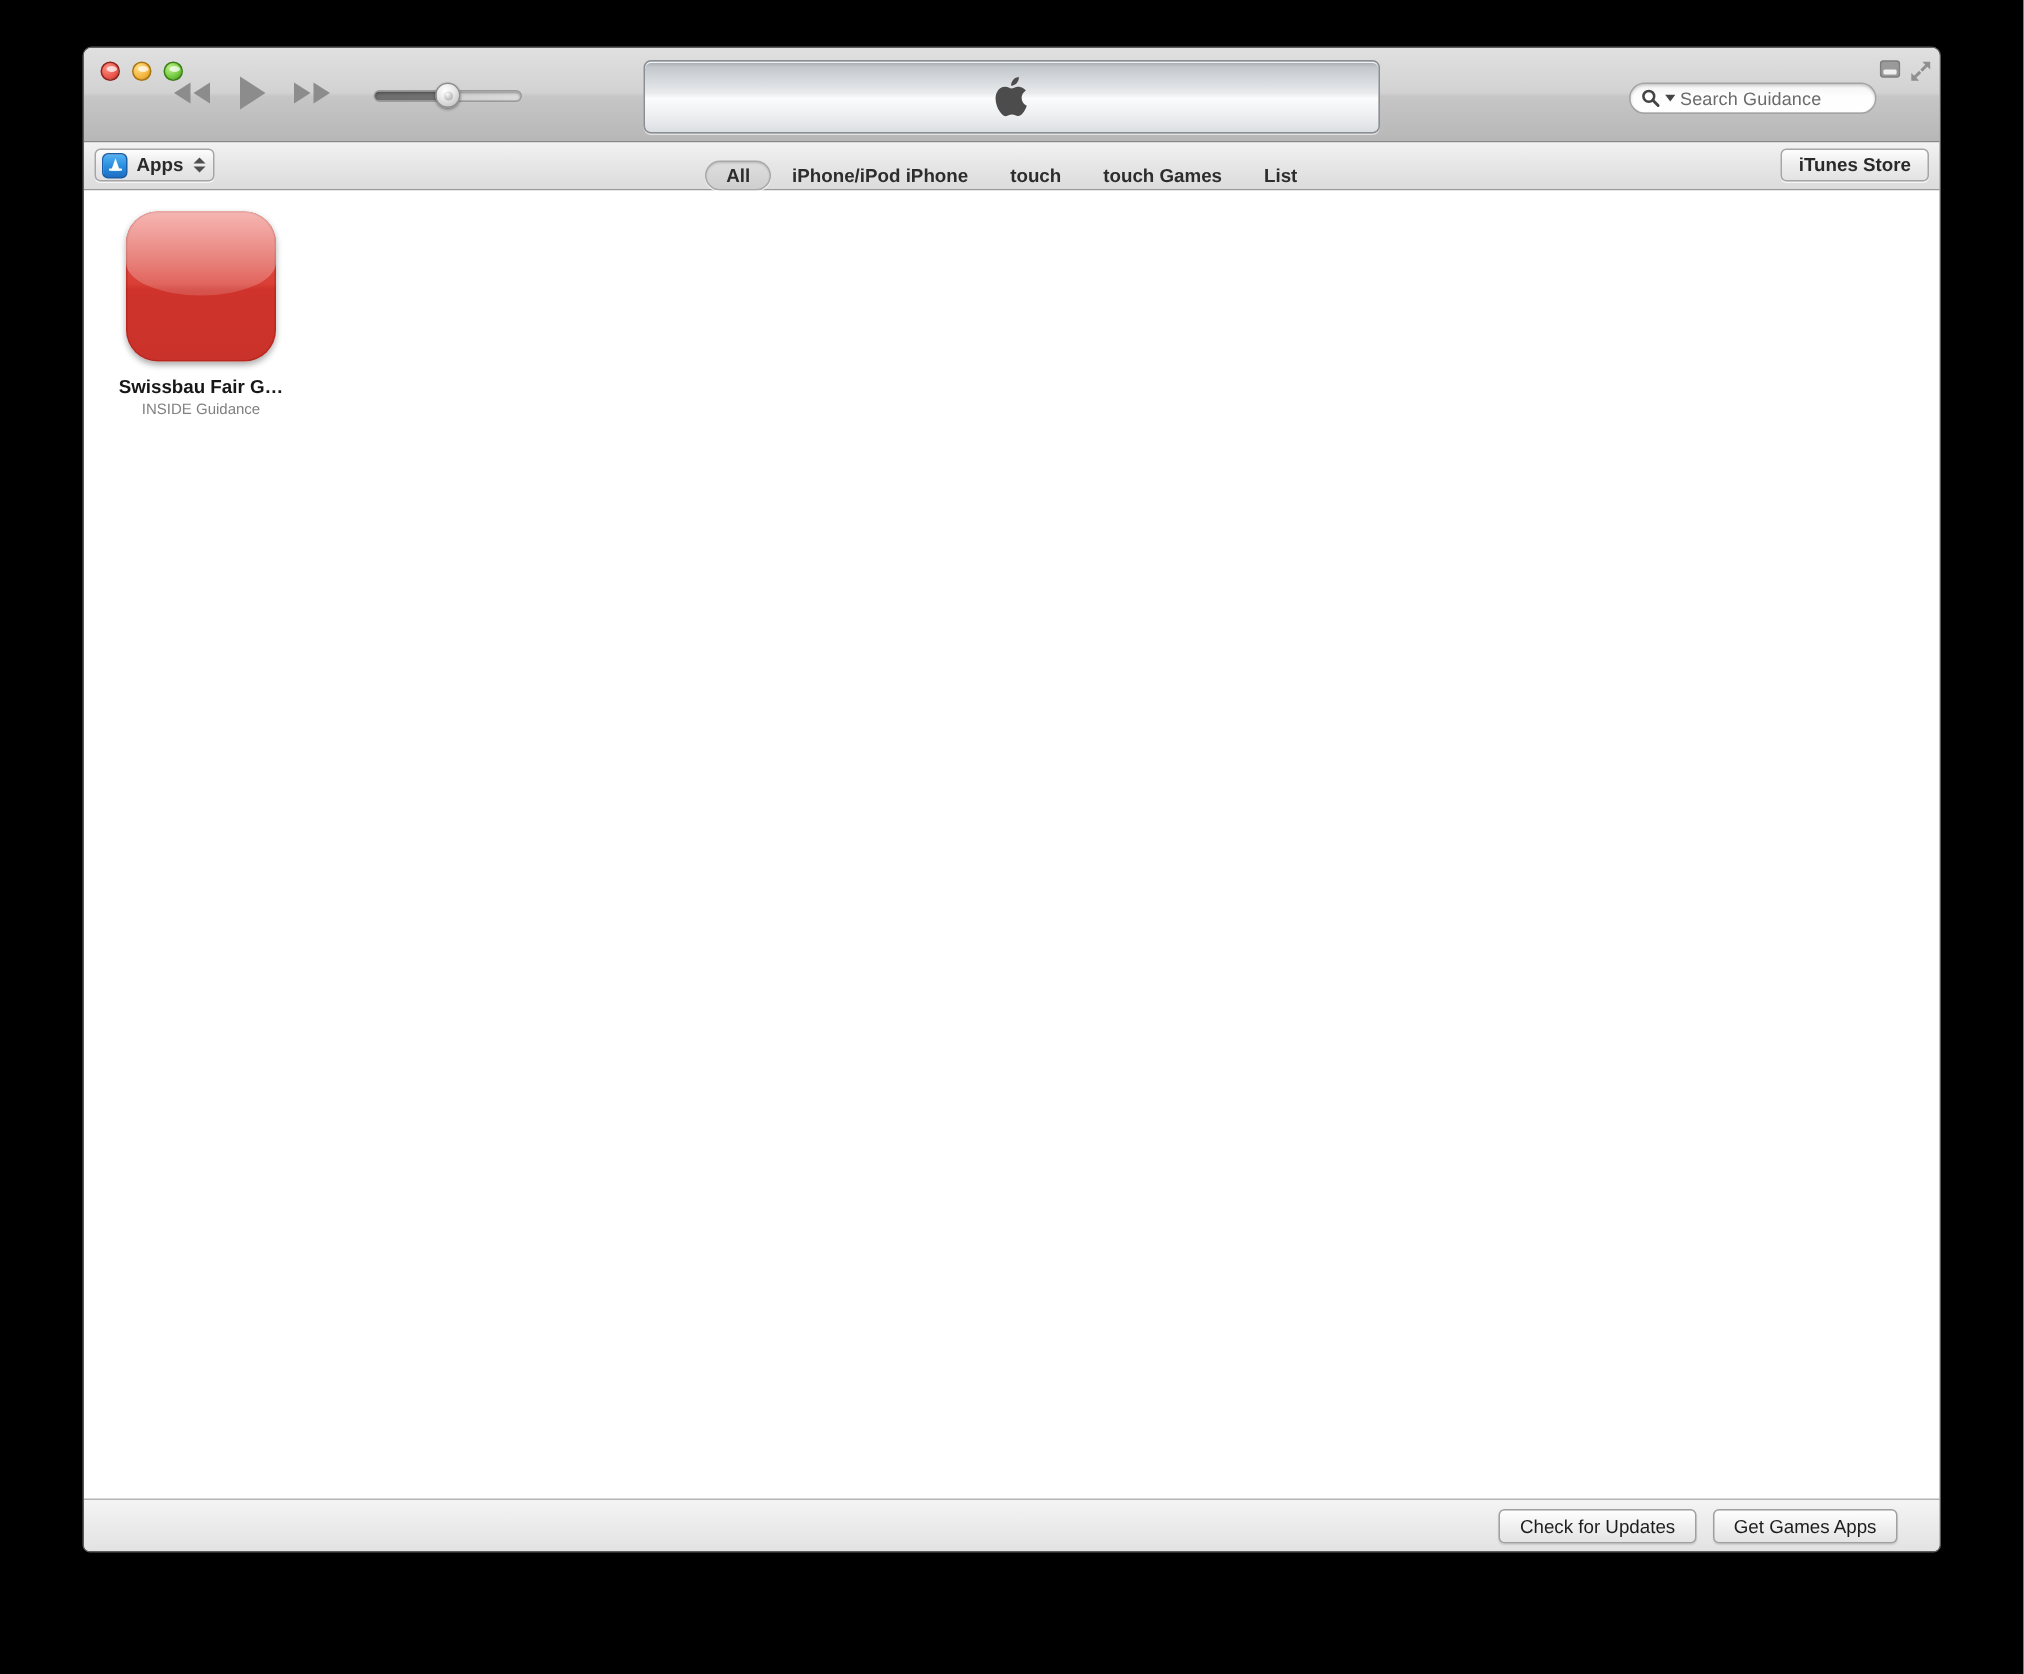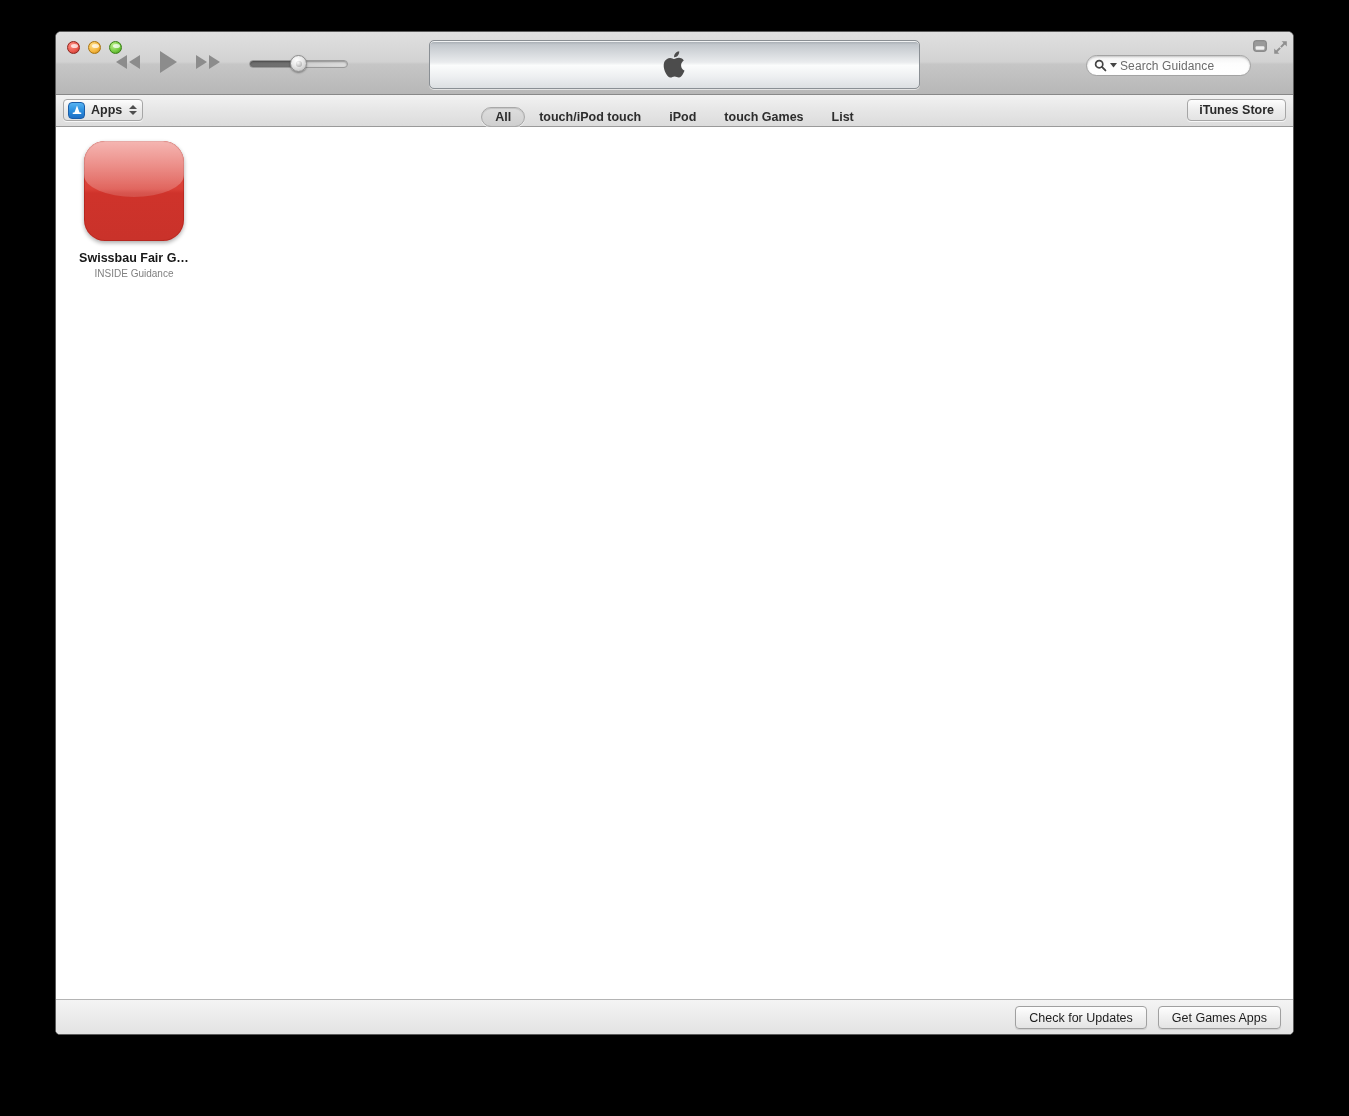--- a/index.html
+++ b/index.html
@@ -305,21 +305,21 @@
   
   .statusbar {
     position: relative;
     height: 36px;
     background: linear-gradient(to bottom, #f4f4f4 0%, #ebebeb 50%, #e2e2e2 100%);
     border-top: 1px solid #b4b4b4;
     display: flex;
     align-items: center;
     justify-content: flex-end;
     gap: 11px;
-    padding-right: 12px;
+    padding-right: 28px;
   }
   .sbtn {
     height: 23px;
     padding: 0 13px;
     display: flex;
     align-items: center;
     border-radius: 4px;
     background: linear-gradient(to bottom, #fefefe, #f0f0f0 50%, #e4e4e4);
     border: 1px solid #a0a0a0;
     box-shadow: 0 1px 1px rgba(0,0,0,0.1);
@@ -408,22 +408,22 @@
       </span>
       <span class="source-label">Apps</span>
       <span class="stepper">
         <i class="up"></i>
           <i class="down"></i>
       </span>
     </div>
 
     <div class="tabs">
       <span class="tab active">All</span>
-      <span class="tab">touch/iPod touch</span>
-      <span class="tab">iPod</span>
+      <span class="tab">iPhone/iPod iPhone</span>
+      <span class="tab">touch</span>
       <span class="tab">touch Games</span>
       <span class="tab">List</span>
     </div>
 
     <div class="store-btn">iTunes Store</div>
   </div>
 
   <div class="content">
     <div class="grid">
 

